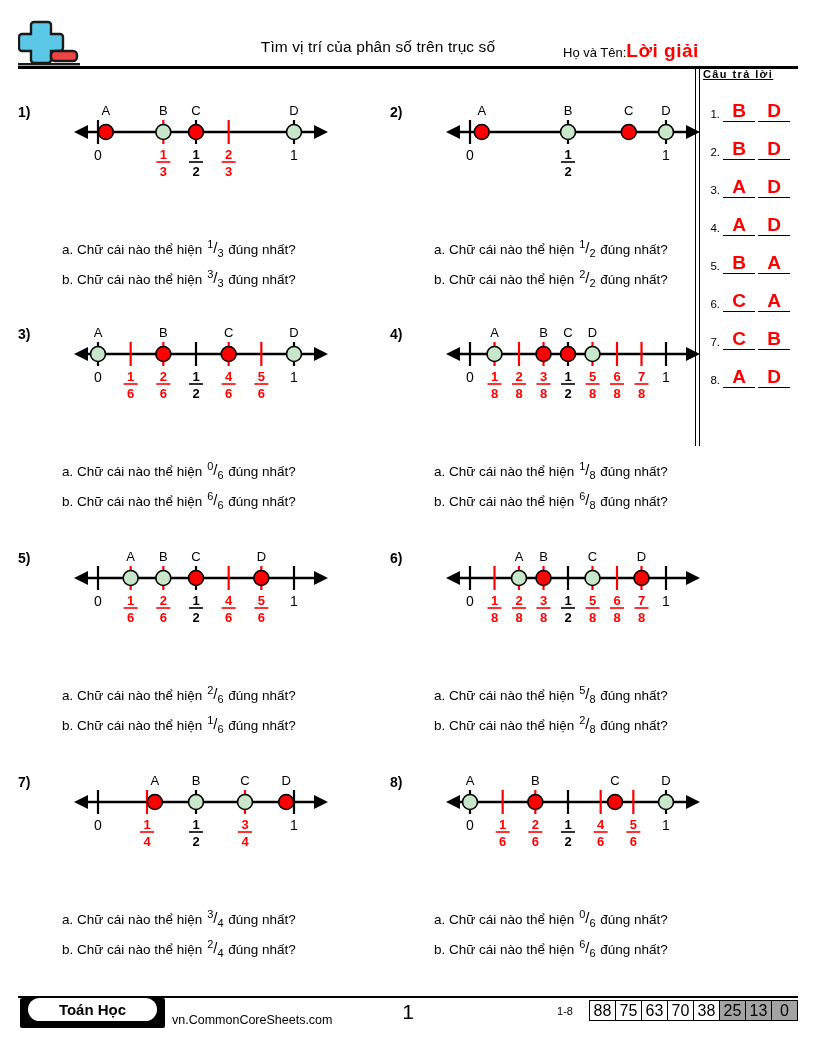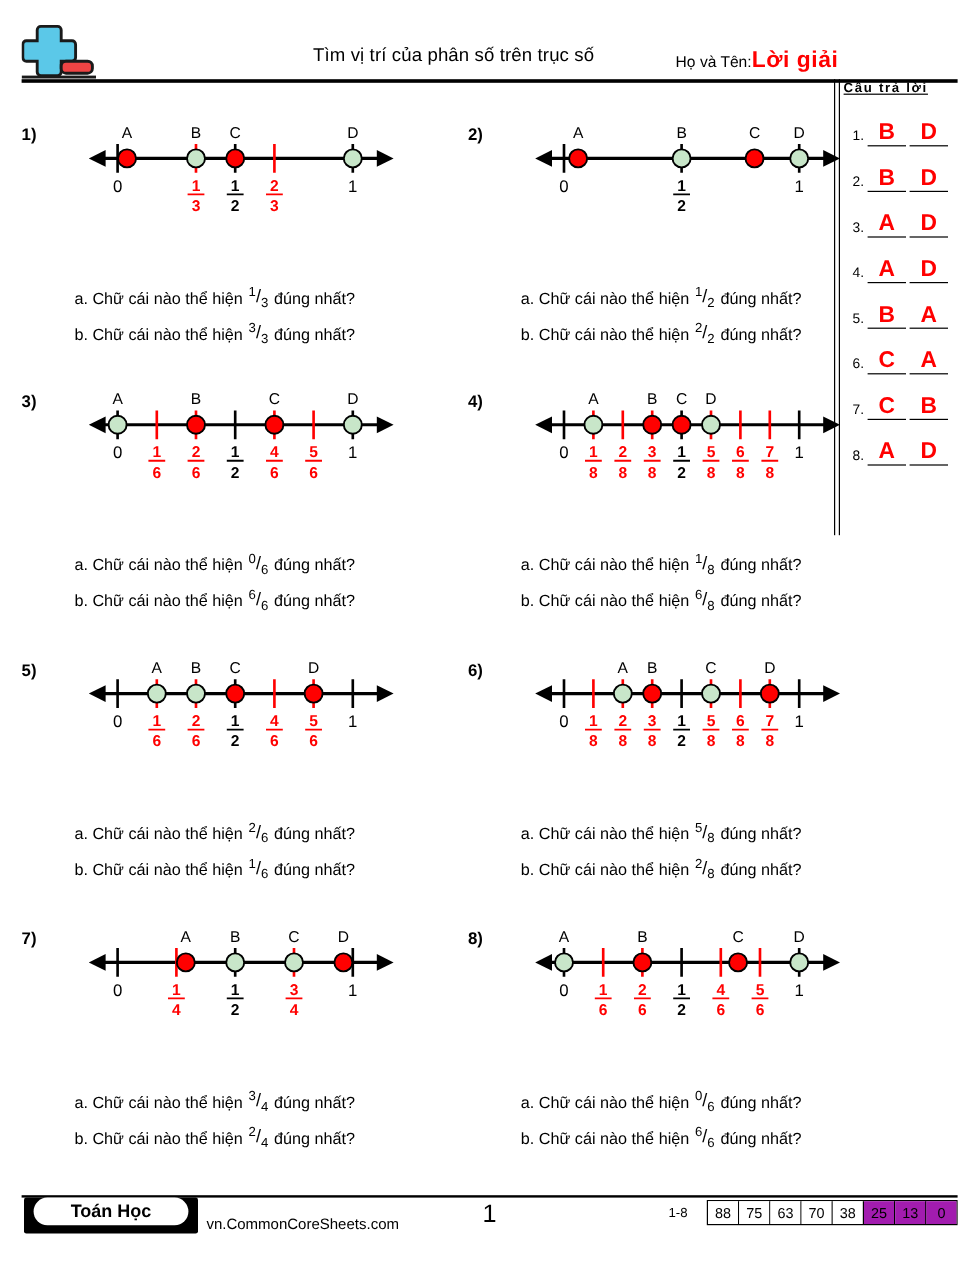--- a/index.html
+++ b/index.html
@@ -66,24 +66,24 @@
     display:flex;align-items:center;justify-content:center;
     font-size:15px;font-weight:bold;
   }
   .site{position:absolute;left:172px;top:1013px;font-size:12.5px;}
   .pageno{position:absolute;left:0;top:1000px;width:816px;text-align:center;font-size:21px;}
   .score{position:absolute;right:18px;top:1000px;display:flex;align-items:center;}
   .score-label{font-size:11px;margin-right:16px;}
   .score-boxes{display:flex;border:1px solid #000;}
   .score-box{
     width:25px;height:19px;border-right:1px solid #000;
-    font-size:12px;display:flex;align-items:center;justify-content:center;background:#fff;
+    font-size:16px;display:flex;align-items:center;justify-content:center;background:#fff;
   }
   .score-box:last-child{border-right:none;}
-  .score-box.hl{background:#a21caf;}
+  .score-box.hl{background:#a3a3a3;}
 </style>
 </head>
 <body>
 
 <div class="page">
 
   <div class="header">
     <div class="logo">
       <svg width="62" height="48" viewBox="0 0 62 48">
         <path d="M16 4 h14 a3 3 0 0 1 3 3 v9 h9 a3 3 0 0 1 3 3 v11 a3 3 0 0 1 -3 3 h-9 v9 a3 3 0 0 1 -3 3 h-14 a3 3 0 0 1 -3 -3 v-9 h-9 a3 3 0 0 1 -3 -3 v-11 a3 3 0 0 1 3 -3 h9 v-9 a3 3 0 0 1 3 -3 z" fill="#5bc8e8" stroke="#1a1a1a" stroke-width="2.4"></path>

